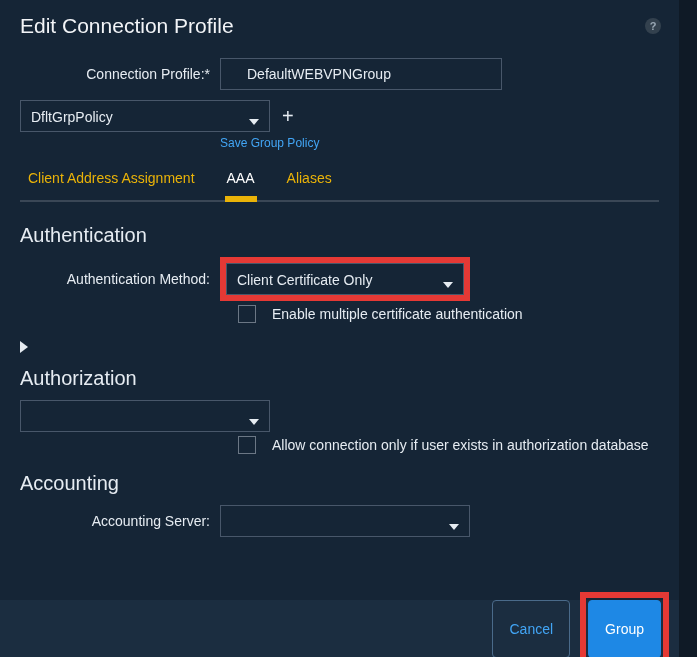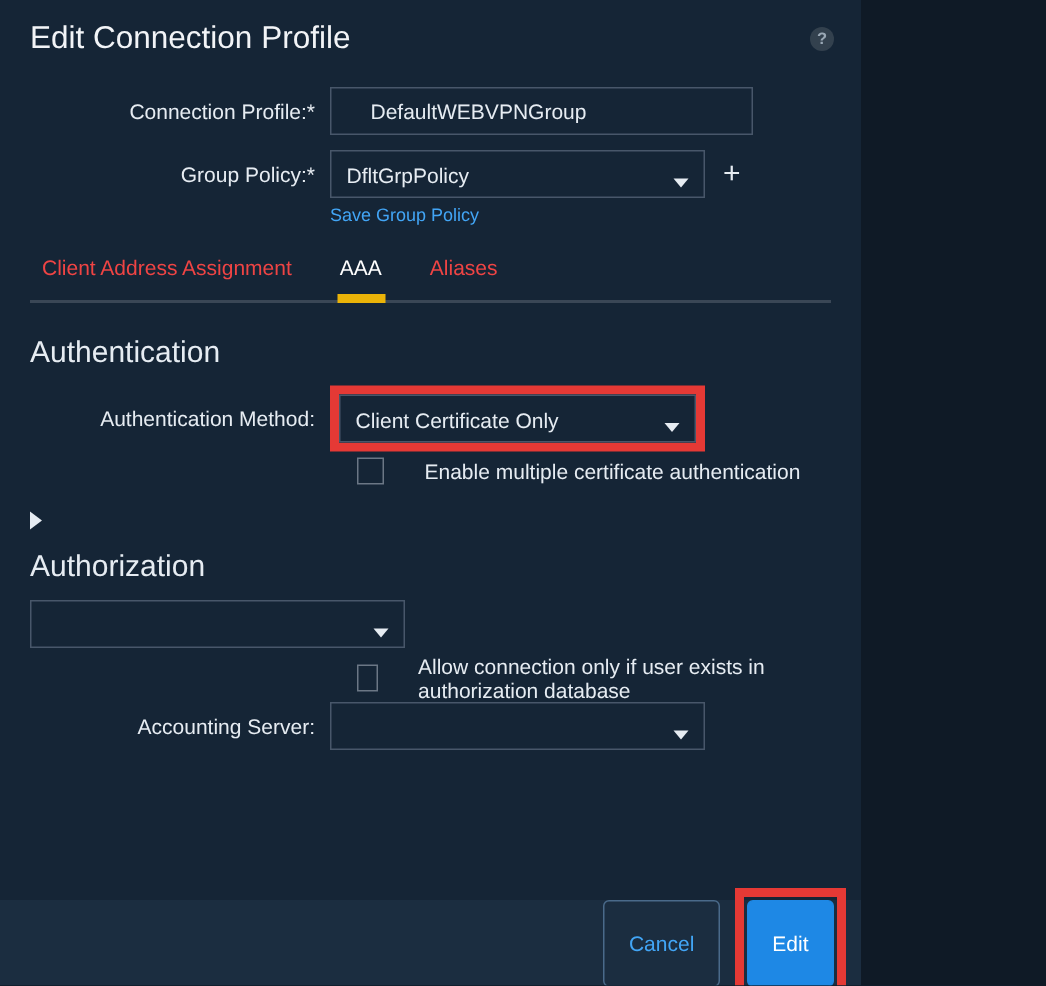--- a/index.html
+++ b/index.html
@@ -1,33 +1,33 @@
 <!DOCTYPE html>
 <html><head>
 <meta charset="utf-8">
 <style>
   html,body{margin:0;padding:0;background:#0f1a26;font-family:Arial,Helvetica,sans-serif;color:#e6ecf2;font-size:14px}
-  .dialog{width:574px;height:657px;background:#152536;position:relative;box-sizing:border-box;overflow:hidden}
+  .dialog{width:679px;height:657px;background:#152536;position:relative;box-sizing:border-box;overflow:hidden}
   .titlebar{display:flex;align-items:center;justify-content:space-between;padding:14px 18px 20px 20px}
   .titlebar h1{margin:0;font-size:21px;font-weight:400;color:#f2f4f7}
   .help-ic{width:16px;height:16px;border-radius:50%;background:#33414e;display:flex;align-items:center;justify-content:center;color:#9aa8b5;font-size:11px;font-weight:bold}
   .body{padding:0 20px}
   .form-row{display:flex;align-items:center;margin-bottom:10px}
   .form-row .lbl{width:190px;text-align:right;padding-right:10px;color:#e6ecf2}
   .txt-input{background:#152536;border:1px solid #48576a;color:#e6ecf2;padding:6px 26px;width:228px;height:18px;font-size:14px}
   .select{background:#152536;border:1px solid #48576a;color:#e6ecf2;padding:6px 10px;width:228px;height:18px;display:flex;align-items:flex-end;justify-content:space-between}
   .caret{width:0;height:0;border-left:5px solid transparent;border-right:5px solid transparent;border-top:6px solid #e6ecf2}
   .add-ic{margin-left:12px;font-size:20px;color:#e6ecf2;line-height:1}
   .link{color:#42a5f5;font-size:12px;margin-left:200px;margin-top:-6px;margin-bottom:14px;display:block}
   .tabs{display:flex;gap:28px;border-bottom:2px solid #3a4756;margin:10px 0 22px 0;padding:0 6px}
-  .tab{padding:6px 2px 10px 2px;color:#ef4444;cursor:pointer}
+  .tab{padding:6px 2px 10px 2px;color:#eab308;cursor:pointer}
   .tab.active{border-bottom:6px solid #eab308;color:#fff;margin-bottom:-2px}
   .section-h{font-size:20px;color:#e6ecf2;margin:6px 0 10px 0}
   .hi-box{border:6px solid #e53935;display:inline-block}
-  .chk-row{display:flex;align-items:center;margin-left:200px;margin-top:-6px;gap:27px}
+  .chk-row{display:flex;align-items:center;margin-left:200px;margin-top:-6px;gap:16px}
   .chk{width:16px;height:16px;border:1px solid #6b7785;background:#152536;display:inline-block}
   .expand-row{display:flex;align-items:center;gap:8px;margin:18px 0 14px 0;cursor:pointer}
   .tri{width:0;height:0;border-top:6px solid transparent;border-bottom:6px solid transparent;border-left:8px solid #e6ecf2}
   .footer{position:absolute;left:0;right:0;bottom:0;background:#1b2d40;height:57px;display:flex;align-items:center;justify-content:flex-end;padding:0 10px;gap:10px}
   .btn{border:1px solid #4a6a8a;border-radius:4px;padding:20px 16px;font-size:14px;background:transparent;cursor:pointer}
   .btn.cancel{color:#42a5f5}
   .btn.save{background:#1e88e5;border-color:#1e88e5;color:#fff}
   .hi-save{border:6px solid #e53935;padding:2px;display:inline-flex}
 </style>
 </head>
@@ -40,21 +40,20 @@
   </div>
 
   <div class="body">
 
     <div class="form-row">
       <div class="lbl">Connection Profile:*</div>
       <input class="txt-input" value="DefaultWEBVPNGroup" style="">
     </div>
 
     <div class="form-row">
-      <div class="lbl">Group Policy:*</div>
       <div class="select">
         <span>DfltGrpPolicy</span>
         <span class="caret"></span>
       </div>
       <span class="add-ic">+</span>
     </div>
     <a class="link">Save Group Policy</a>
 
     <div class="tabs">
       <div class="tab">Client Address Assignment</div>
@@ -86,30 +85,31 @@
       <div class="select">
         <span></span>
         <span class="caret"></span>
       </div>
     </div>
     <div class="chk-row" style="margin-left:218px">
       <span class="chk"></span>
       <span>Allow connection only if user exists in authorization database</span>
     </div>
 
+    <div class="section-h" style="margin-top:18px">Accounting</div>
     <div class="form-row">
       <div class="lbl">Accounting Server:</div>
       <div class="select">
         <span></span>
         <span class="caret"></span>
       </div>
     </div>
 
   </div>
 
   <div class="footer">
     <button class="btn cancel">Cancel</button>
     <span class="hi-save">
-      <button class="btn save">Edit</button>
+      <button class="btn save">Group</button>
     </span>
   </div>
 
 </div>
 
 </body></html>

